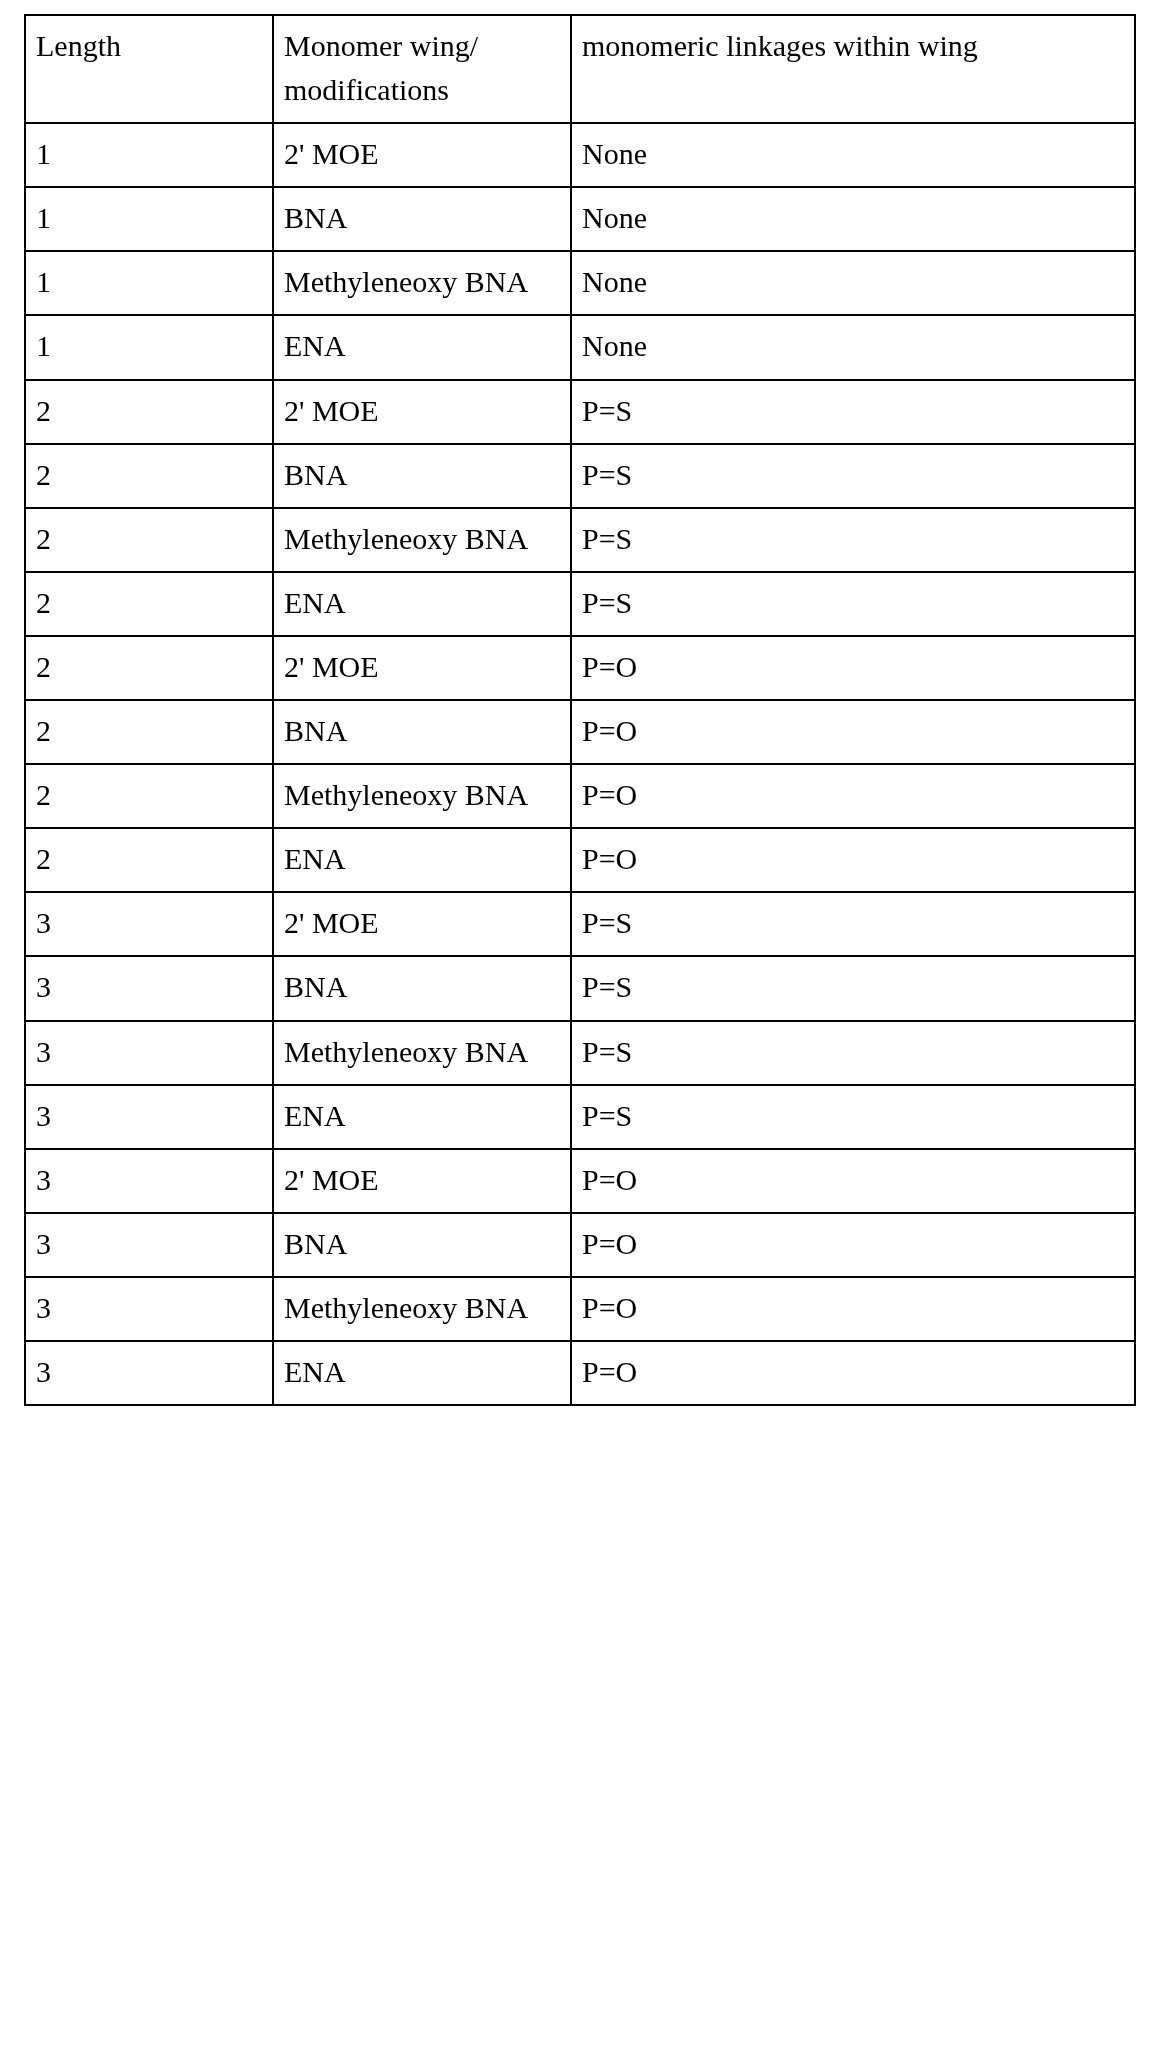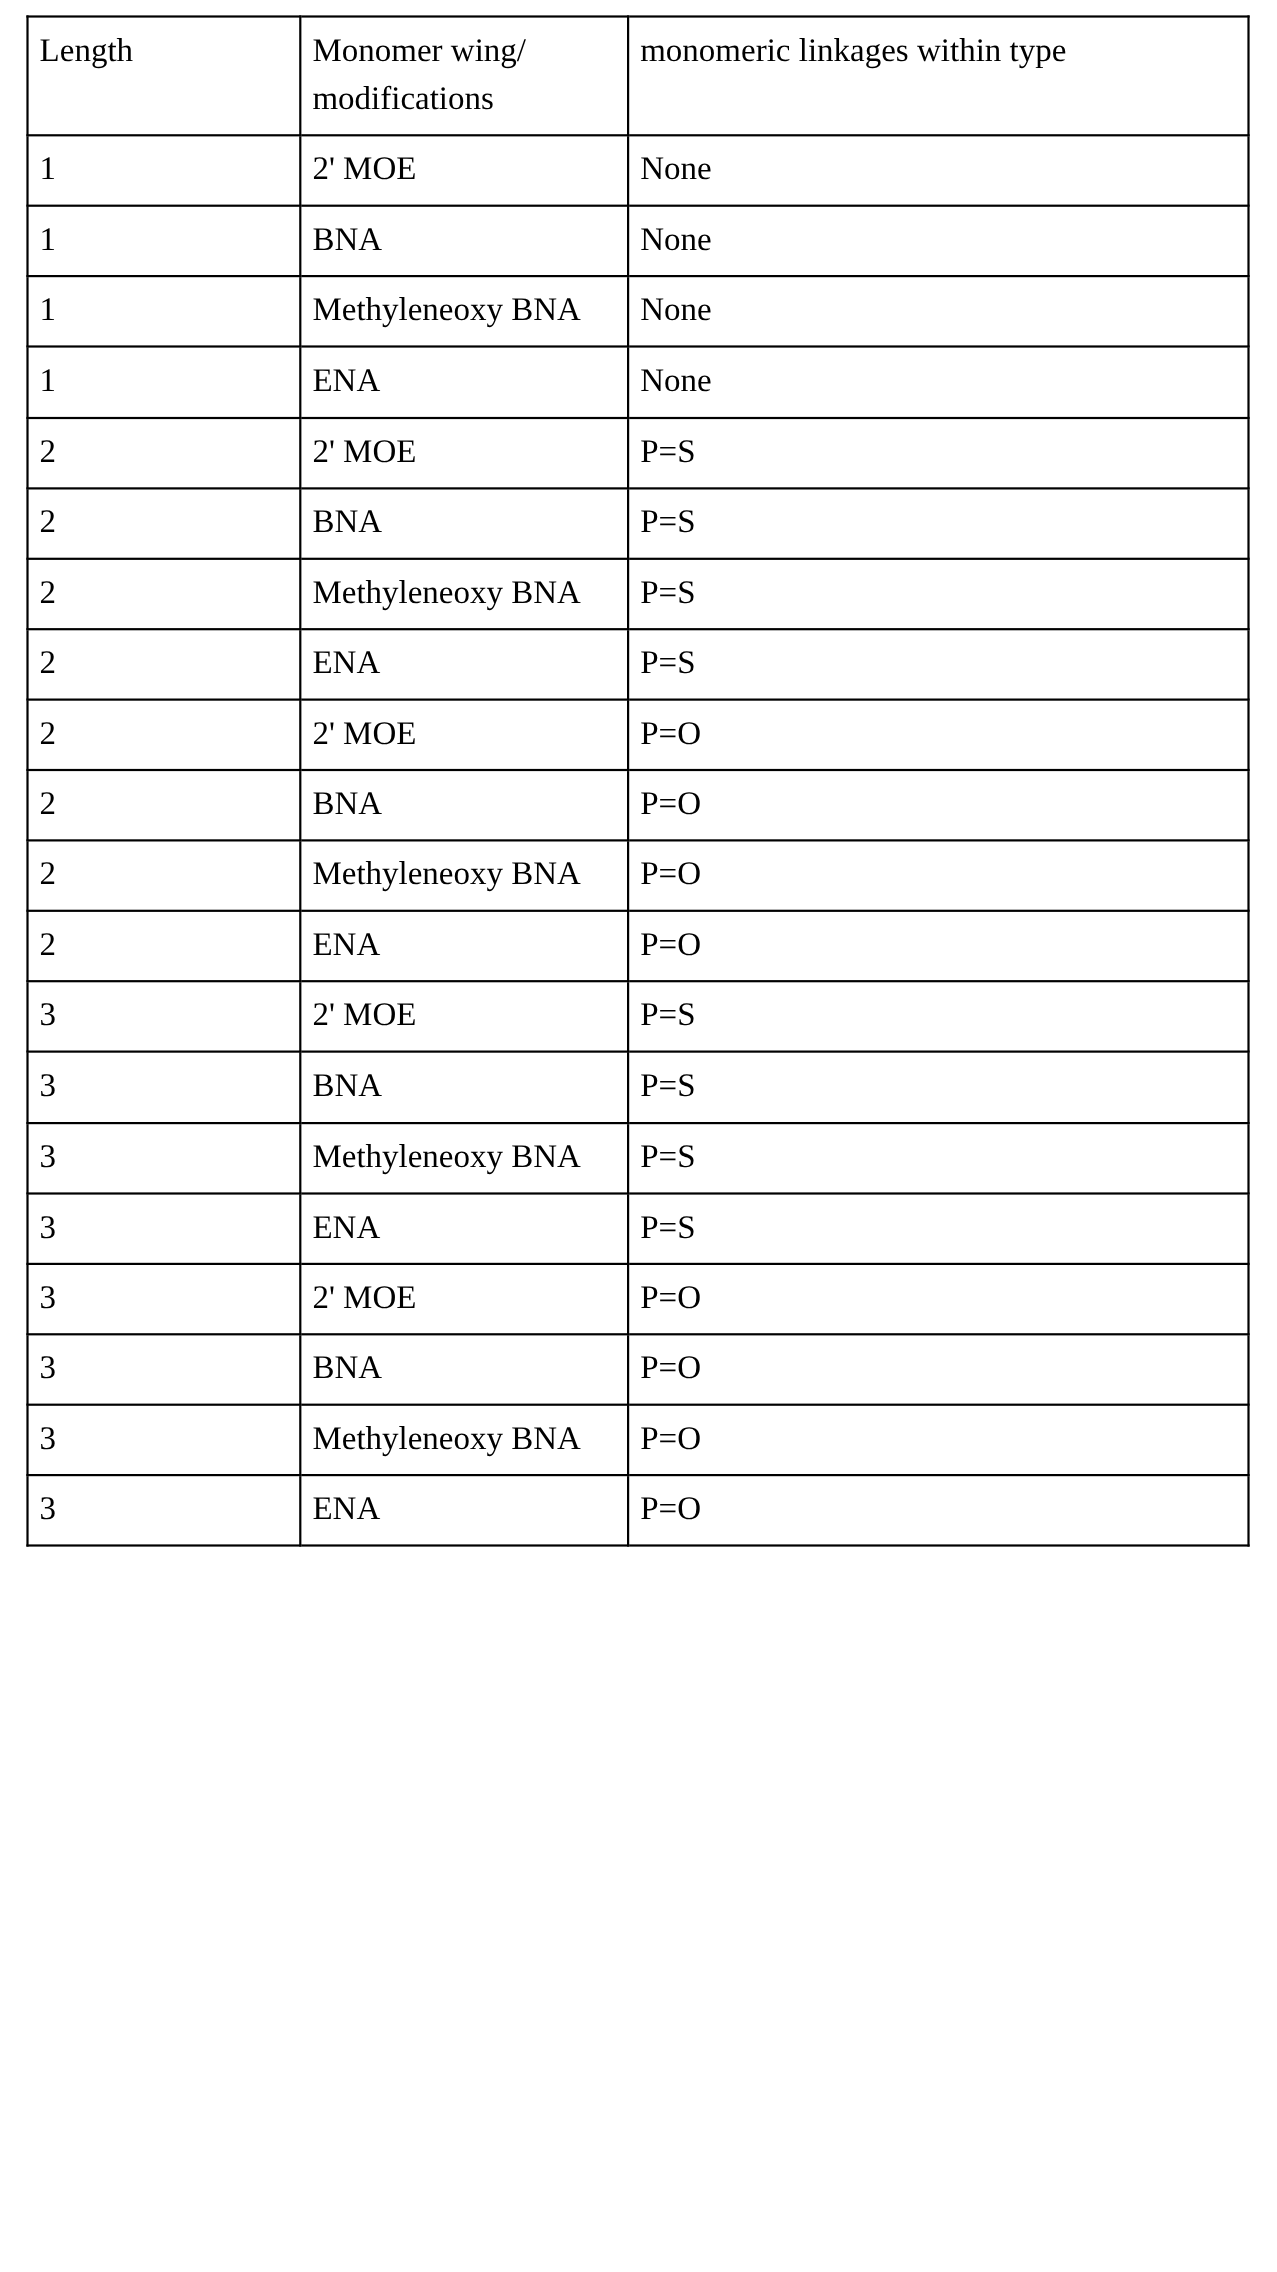--- a/index.html
+++ b/index.html
@@ -67,21 +67,21 @@
     <colgroup>
       <col class="c1">
       <col class="c2">
       <col class="c3">
     </colgroup>
     <thead>
       <tr>
         <th>Length</th>
         <th class="two-line">Monomer wing/ modifications</th>
         <th class="two-line hdr-just">
-            <span class="jt">monomeric  linkages  within type</span>
+            <span class="jt">monomeric  linkages  within wing</span>
           </th>
       </tr>
     </thead>
     <tbody>
         <tr>
           <td>1</td>
           <td>2' MOE</td>
           <td>None</td>
         </tr>
         <tr>

